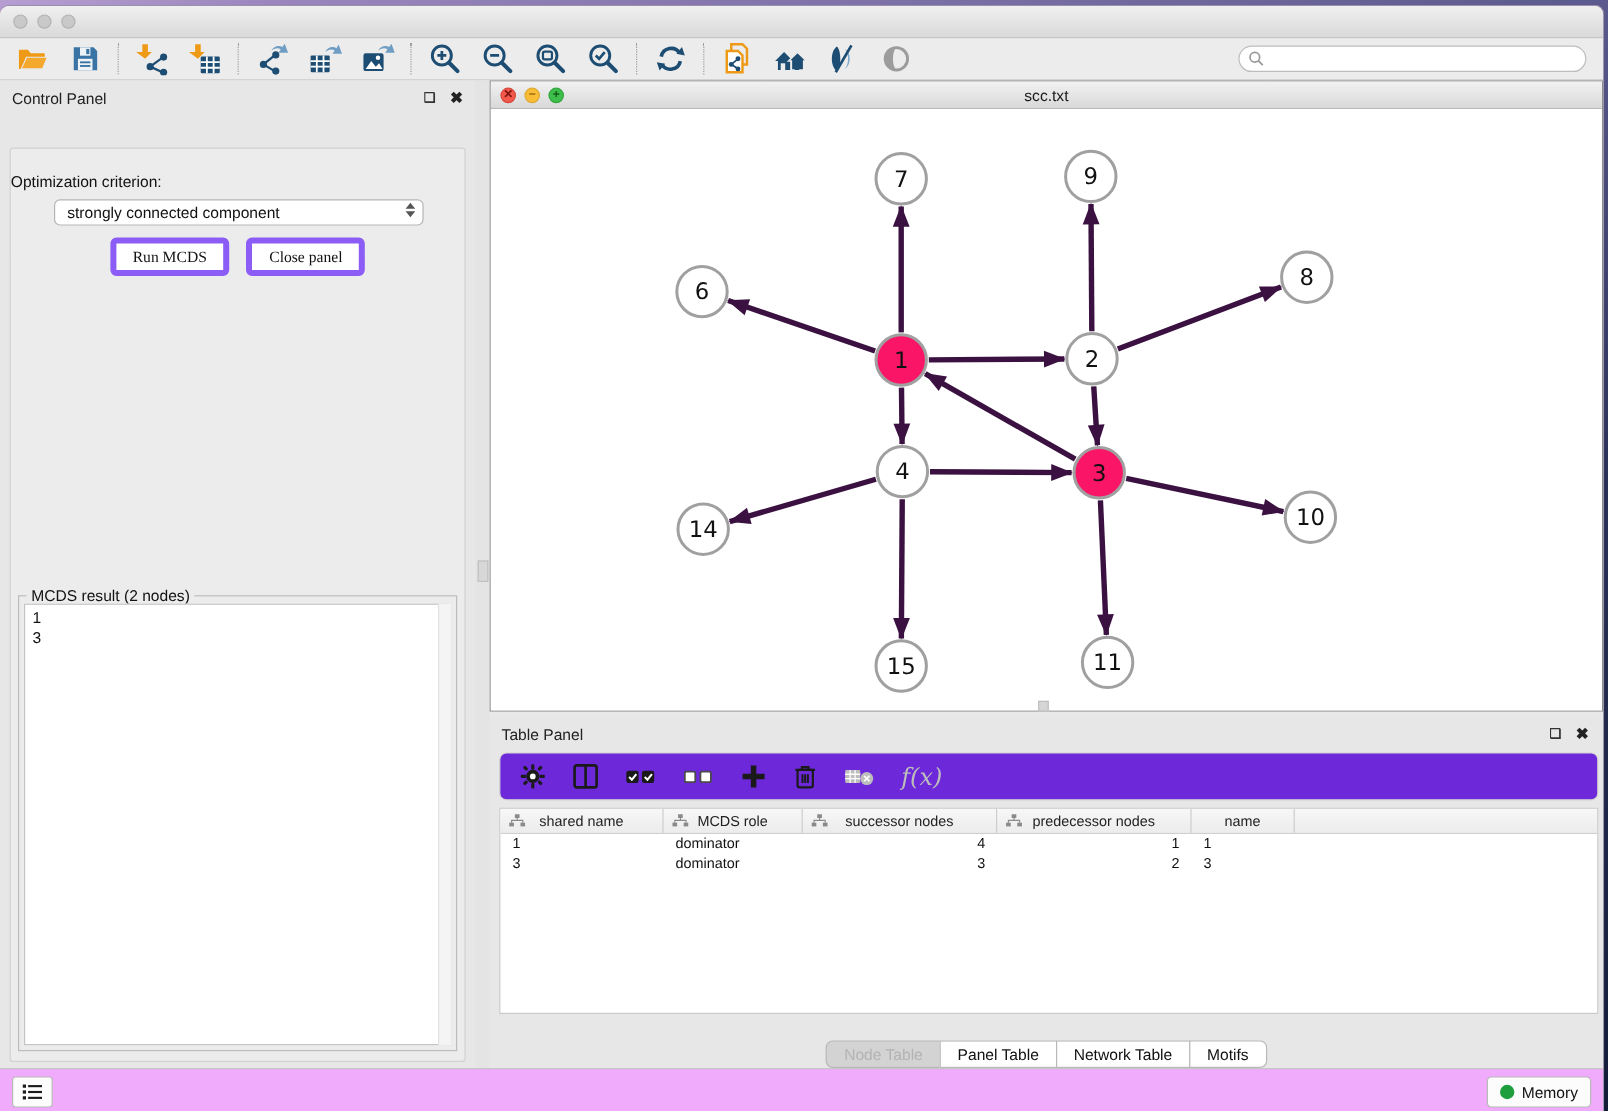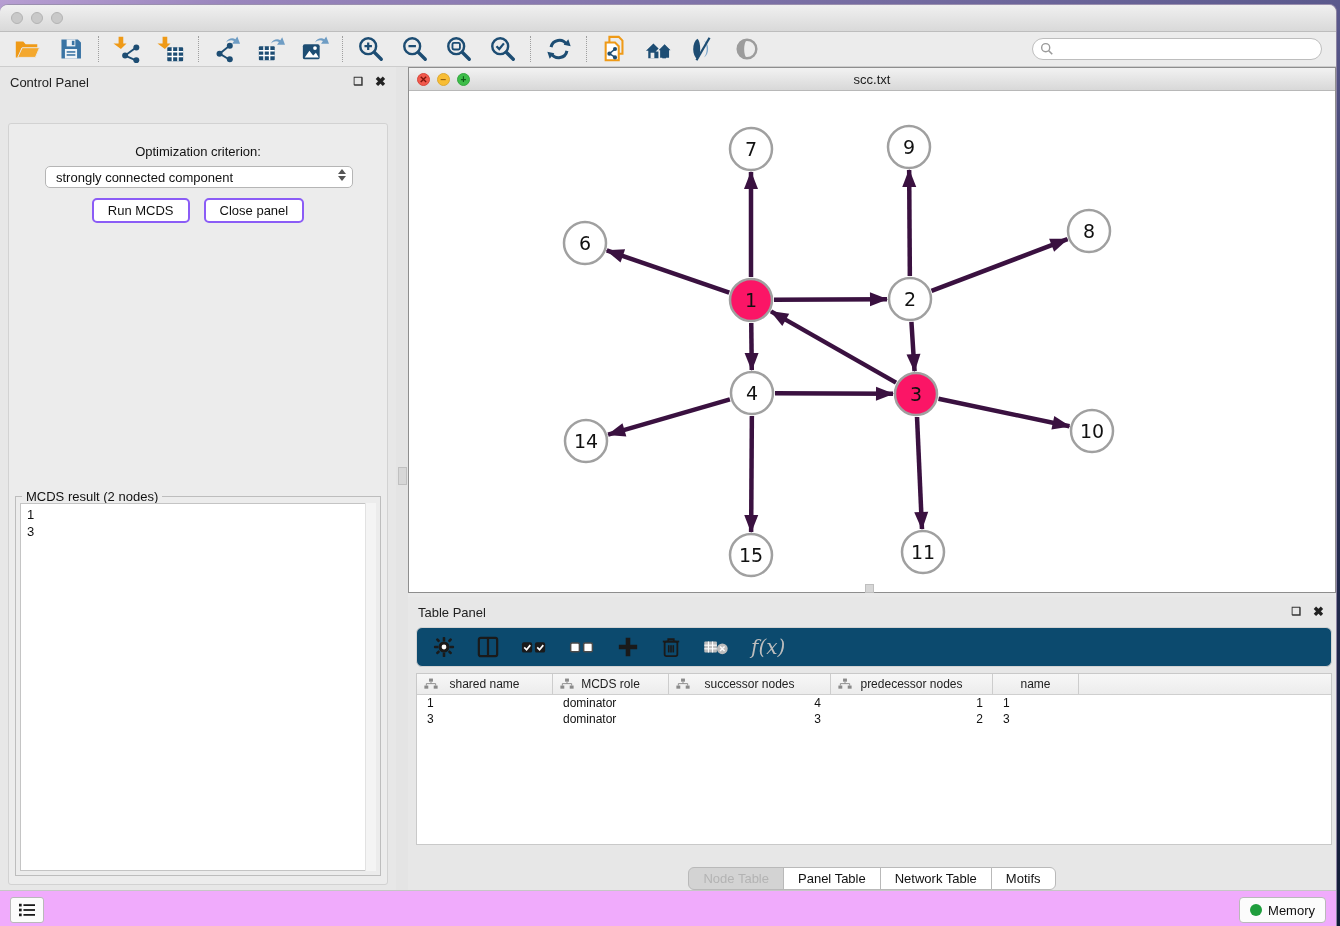--- a/index.html
+++ b/index.html
@@ -39,31 +39,31 @@
   .cp-head{position:absolute;left:10px;top:8px;}
   .cp-icons{position:absolute;right:10px;top:7px;display:flex;gap:12px;align-items:center;}
   .seg-tabs{position:absolute;left:0;right:0;top:32px;display:flex;justify-content:center;}
   .seg{font-size:13px;color:#111;background:#fff;border:1px solid #b9b9b9;margin-left:-1px;
     padding:3px 14px;cursor:pointer;}
   .seg:first-child{border-radius:6px 0 0 6px;margin-left:0;}
   .seg:last-child{border-radius:0 6px 6px 0;}
   .seg.active{background:#d3d3d3;color:#b3b3b3;}
   .cp-body{position:absolute;left:8px;right:8px;top:56px;bottom:6px;background:#ececec;
     border:1px solid #d2d2d2;border-radius:3px;}
-  .opt-label{position:absolute;left:0;right:0;top:20px;text-align:center;font-size:13px;color:#111;}
+  .opt-label{position:absolute;left:0;right:0;top:20px;font-size:13px;color:#111;}
   .dropdown{position:absolute;left:36px;top:42px;width:308px;height:22px;background:#fff;
     border:1px solid #b5b5b5;border-radius:5px;font-size:13px;color:#111;
     display:flex;align-items:center;padding-left:10px;box-sizing:border-box;cursor:pointer;}
   .dd-arrows{position:absolute;right:6px;top:2px;display:flex;flex-direction:column;gap:2px;}
   .dd-arrows i{display:block;width:0;height:0;border-left:4px solid transparent;border-right:4px solid transparent;}
   .dd-up{border-bottom:5px solid #555;}
   .dd-down{border-top:5px solid #555;}
   .cp-buttons{position:absolute;left:0;right:0;top:74px;display:flex;justify-content:center;gap:14px;}
-  .aq-btn{background:#fff;border:2px solid #8b5cf6;border-radius:5px;font-size:13px;color:#111;
-    padding:3px 14px;cursor:pointer;font-family:Liberation Sans, sans-serif;}
+  .aq-btn{background:#fff;border:5px solid #8b5cf6;border-radius:5px;font-size:13px;color:#111;
+    padding:3px 14px;cursor:pointer;font-family:Liberation Serif, serif;}
   .groupbox{position:absolute;left:6px;right:6px;top:372px;bottom:8px;border:1px solid #bdbdbd;}
   .groupbox-title{position:absolute;left:6px;top:-8px;background:#ececec;padding:0 4px;
     font-size:13px;color:#111;}
   .result-area{position:absolute;left:4px;right:4px;top:6px;bottom:4px;background:#fff;
     border:1px solid #c4c4c4;font-size:13px;color:#111;padding:2px 0 0 6px;line-height:17px;overflow:hidden;}
   .result-scroll{position:absolute;right:0;top:0;bottom:0;width:10px;background:#f4f4f4;border-left:1px solid #e2e2e2;}
   
   .splitter{position:absolute;left:396px;top:62px;width:12px;height:824px;background:#e4e4e4;}
   .split-handle{position:absolute;left:2px;top:400px;width:7px;height:16px;background:#d7d7d7;border:1px solid #c0c0c0;}
   
@@ -76,21 +76,21 @@
     line-height:12px;font-size:10px;font-weight:bold;cursor:pointer;box-sizing:border-box;}
   .dot-red{left:8px;background:#f2594c;color:#7e150d;border:1px solid #d8473c;}
   .dot-yellow{left:28px;background:#f8bd34;color:#936010;border:1px solid #dda932;}
   .dot-green{left:48px;background:#3dbd49;color:#0f5c18;border:1px solid #35a740;}
   .net-canvas{position:absolute;left:0;top:23px;width:926px;height:501px;background:#fff;}
   .resize-dot{position:absolute;width:7px;height:7px;background:#d6d6d6;border:1px solid #bfbfbf;}
   
   .table-panel{position:absolute;left:408px;top:592px;width:928px;height:294px;background:#e7e7e7;}
   .tp-head{position:absolute;left:10px;top:8px;}
   .tp-icons{position:absolute;right:12px;top:7px;display:flex;gap:12px;align-items:center;}
-  .tp-toolbar{position:absolute;left:8px;right:4px;top:30px;height:40px;background:#0c4a6e;
+  .tp-toolbar{position:absolute;left:8px;right:4px;top:30px;height:40px;background:#6d28d9;
     border:1px solid #d3d3d3;border-radius:6px;display:flex;align-items:center;gap:22px;padding:0 16px;box-sizing:border-box;}
   .tp-tool{display:flex;align-items:center;justify-content:center;cursor:pointer;}
   .fx{font-family:"DejaVu Serif","Liberation Serif",serif;font-style:italic;font-size:20px;color:#bdbdbd;}
   .grid-area{position:absolute;left:8px;right:4px;top:76px;bottom:46px;background:#fff;border:1px solid #c9c9c9;overflow:hidden;}
   .thead{display:flex;height:20px;background:linear-gradient(#f7f7f7,#ececec);border-bottom:1px solid #cfcfcf;}
   .th{position:relative;display:flex;align-items:center;justify-content:center;font-size:12px;color:#222;
     border-right:1px solid #cdcdcd;box-sizing:border-box;height:100%;cursor:pointer;}
   .th .sitemap{position:absolute;left:7px;top:4px;}
   .trow{display:flex;height:16px;font-size:12px;color:#111;}
   .td{box-sizing:border-box;padding:1px 10px 0 10px;overflow:hidden;white-space:nowrap;}

